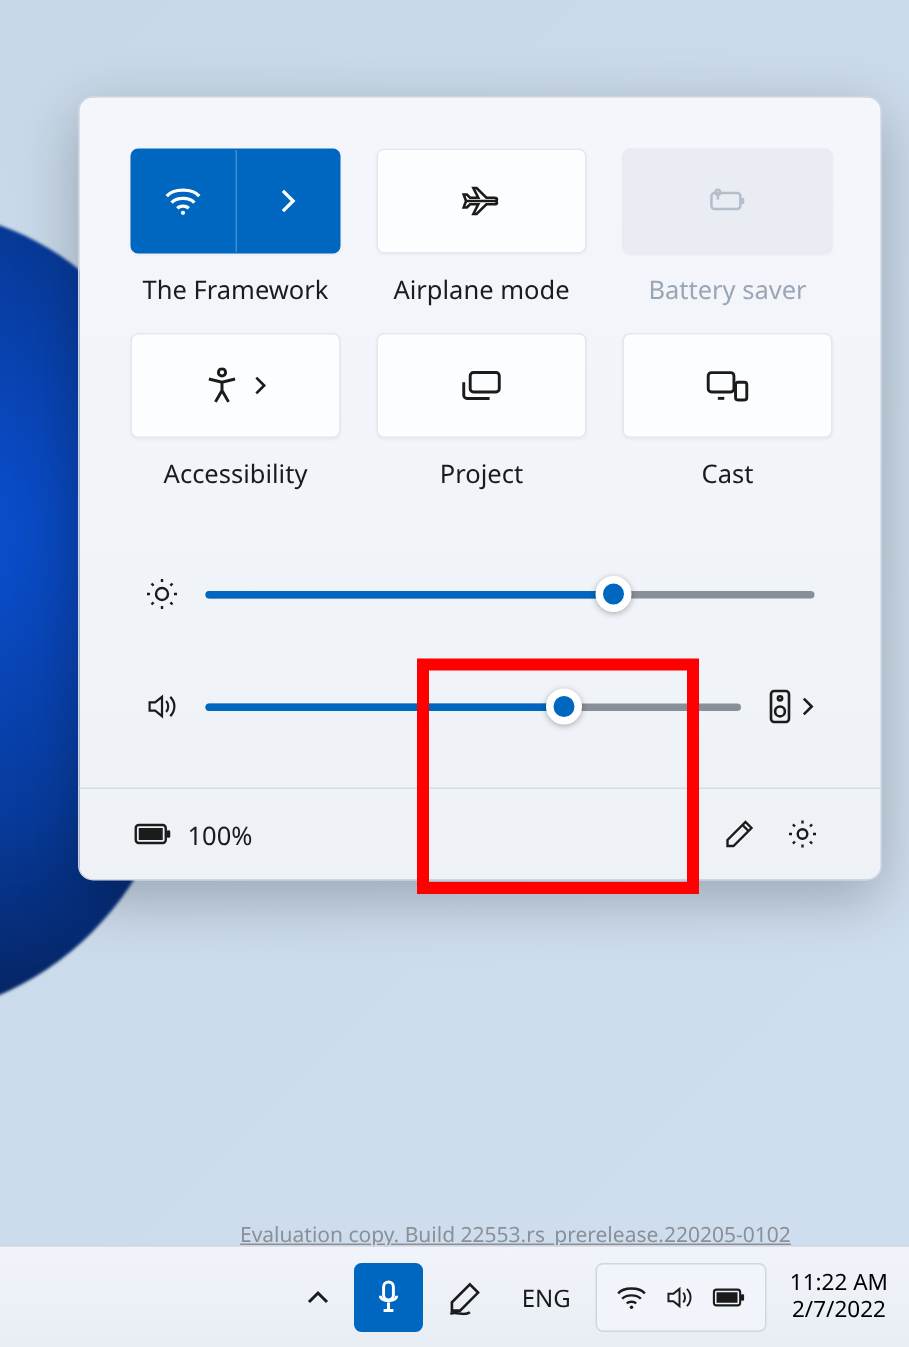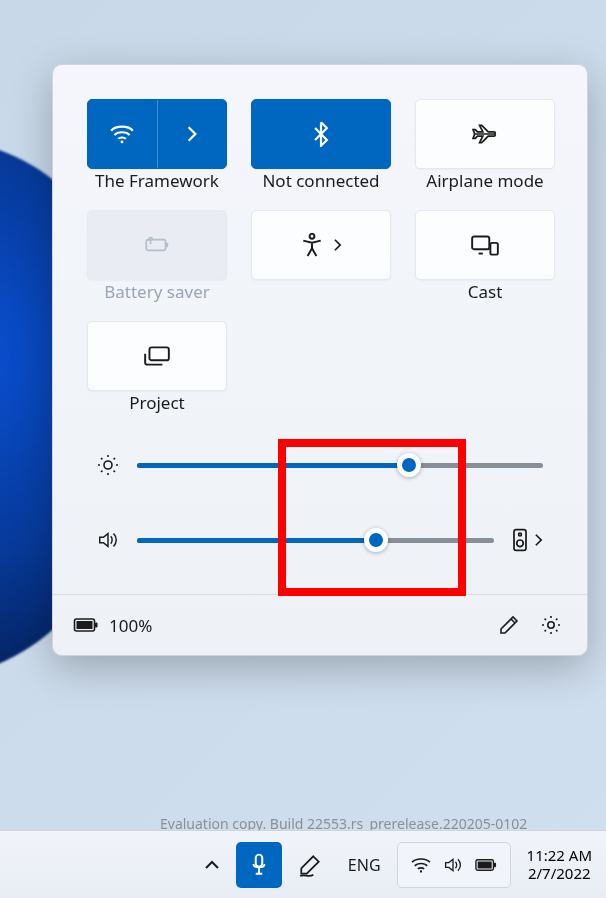--- a/index.html
+++ b/index.html
@@ -27,21 +27,21 @@
     display: flex; flex-direction: column;
   }
   .tiles {
     padding: 34px 34px 20px 34px;
     display: grid;
     grid-template-columns: repeat(3, 140px);
     column-gap: 24px;
     row-gap: 18px;
     justify-content: space-between;
   }
-  .tile { display: flex; flex-direction: column; align-items: center; gap: 0; }
+  .tile { display: flex; flex-direction: column; align-items: center; gap: 12px; }
   .tile-btn {
     width: 140px; height: 70px;
     border-radius: 5px;
     display: flex; align-items: center; justify-content: center;
     background: #fcfdfe;
     border: 1px solid #e3e7ee;
     box-shadow: 0 1px 2px rgba(0,0,0,0.04);
     color: #1b1b1b;
   }
   .tile-btn.active { background: #0067c0; border-color: #0067c0; color: #fff; }
@@ -59,21 +59,21 @@
   }
   .track .fill { position:absolute; left:0; top:0; bottom:0; background:#0067c0; border-radius:3px; }
   .track .thumb {
     position:absolute; top:50%; transform:translate(-50%,-50%);
     width:24px; height:24px; border-radius:50%;
     background:#0067c0; border:5px solid #fff;
     box-shadow:0 1px 4px rgba(0,0,0,0.3);
   }
   .panel-footer {
     border-top:1px solid #d7dde6;
-    padding:14px 20px;
+    padding:14px 36px;
     display:flex; align-items:center; gap:10px;
     color:#1b1b1b; font-size:17px;
   }
   .panel-footer .spacer { flex:1; }
   .icon-btn { width:32px; height:32px; display:flex; align-items:center; justify-content:center; border-radius:4px; }
   .watermark {
     position:absolute; left:160px; top:814px;
     color:#8b8f96; font-size:14px;text-decoration:underline;
   }
   .taskbar {
@@ -119,28 +119,20 @@
         </div>
         <div class="half">
           <svg width="12" height="18" viewBox="0 0 10 16" fill="none" stroke="currentColor" stroke-width="2">
               <path d="M2 2 L8 8 L2 14"></path>
             </svg>
         </div>
       </div>
       <div class="tile-label">The Framework</div>
     </div>
 
-    <div class="tile">
-      <div class="tile-btn active">
-        <svg width="16" height="26" viewBox="0 0 12 22" fill="none" stroke="currentColor" stroke-width="1.8">
-          <path d="M6 1 L6 21 L11 16 L1 6 M6 1 L11 6 L1 16"></path>
-        </svg>
-      </div>
-      <div class="tile-label">Not connected</div>
-    </div>
 
     <div class="tile">
       <div class="tile-btn">
         <svg width="26" height="22" viewBox="0 0 24 20" fill="none" stroke="currentColor" stroke-width="1.6">
           <path d="M2 10 L20 10 C22 10 22 8 20 8 L15 8 L9 2 L7 2 L10 8 L5 8 L3 6 L1 6 L2.5 10 L1 14 L3 14 L5 12 L10 12 L7 18 L9 18 L15 12 L20 12 C22 12 22 10 20 10"></path>
         </svg>
       </div>
       <div class="tile-label">Airplane mode</div>
     </div>
 
@@ -158,41 +150,42 @@
     <div class="tile">
       <div class="tile-btn" style="gap:10px;">
         <svg width="22" height="24" viewBox="0 0 20 22" fill="none" stroke="currentColor" stroke-width="1.8">
           <circle cx="10" cy="3" r="2.2"></circle>
             <path d="M2 7 L10 9 L18 7 M10 9 L10 14 M10 14 L6 21 M10 14 L14 21"></path>
         </svg>
         <svg width="9" height="14" viewBox="0 0 10 16" fill="none" stroke="currentColor" stroke-width="2">
             <path d="M2 2 L8 8 L2 14"></path>
           </svg>
       </div>
+      <div class="tile-label">Accessibility</div>
+    </div>
+
+    <div class="tile">
+      <div class="tile-btn">
+        <svg width="28" height="22" viewBox="0 0 26 20" fill="none" stroke="currentColor" stroke-width="1.8">
+          <rect x="6" y="2" width="18" height="12" rx="2"></rect>
+            <path d="M2 8 L2 16 C2 17 3 18 4 18 L18 18"></path>
+        </svg>
+      </div>
+      <div class="tile-label">Project</div>
     </div>
 
     <div class="tile">
       <div class="tile-btn">
         <svg width="30" height="22" viewBox="0 0 28 20" fill="none" stroke="currentColor" stroke-width="1.8">
           <rect x="2" y="2" width="16" height="12" rx="2"></rect>
             <path d="M8 18 L12 18"></path>
             <rect x="19" y="8" width="7" height="11" rx="1.5"></rect>
         </svg>
       </div>
       <div class="tile-label">Cast</div>
-    </div>
-
-    <div class="tile">
-      <div class="tile-btn">
-        <svg width="28" height="22" viewBox="0 0 26 20" fill="none" stroke="currentColor" stroke-width="1.8">
-          <rect x="6" y="2" width="18" height="12" rx="2"></rect>
-            <path d="M2 8 L2 16 C2 17 3 18 4 18 L18 18"></path>
-        </svg>
-      </div>
-      <div class="tile-label">Project</div>
     </div>
 
 
     <div></div>
 
   </div>
 
   <div class="sliders">
 
     <div class="slider-row">

